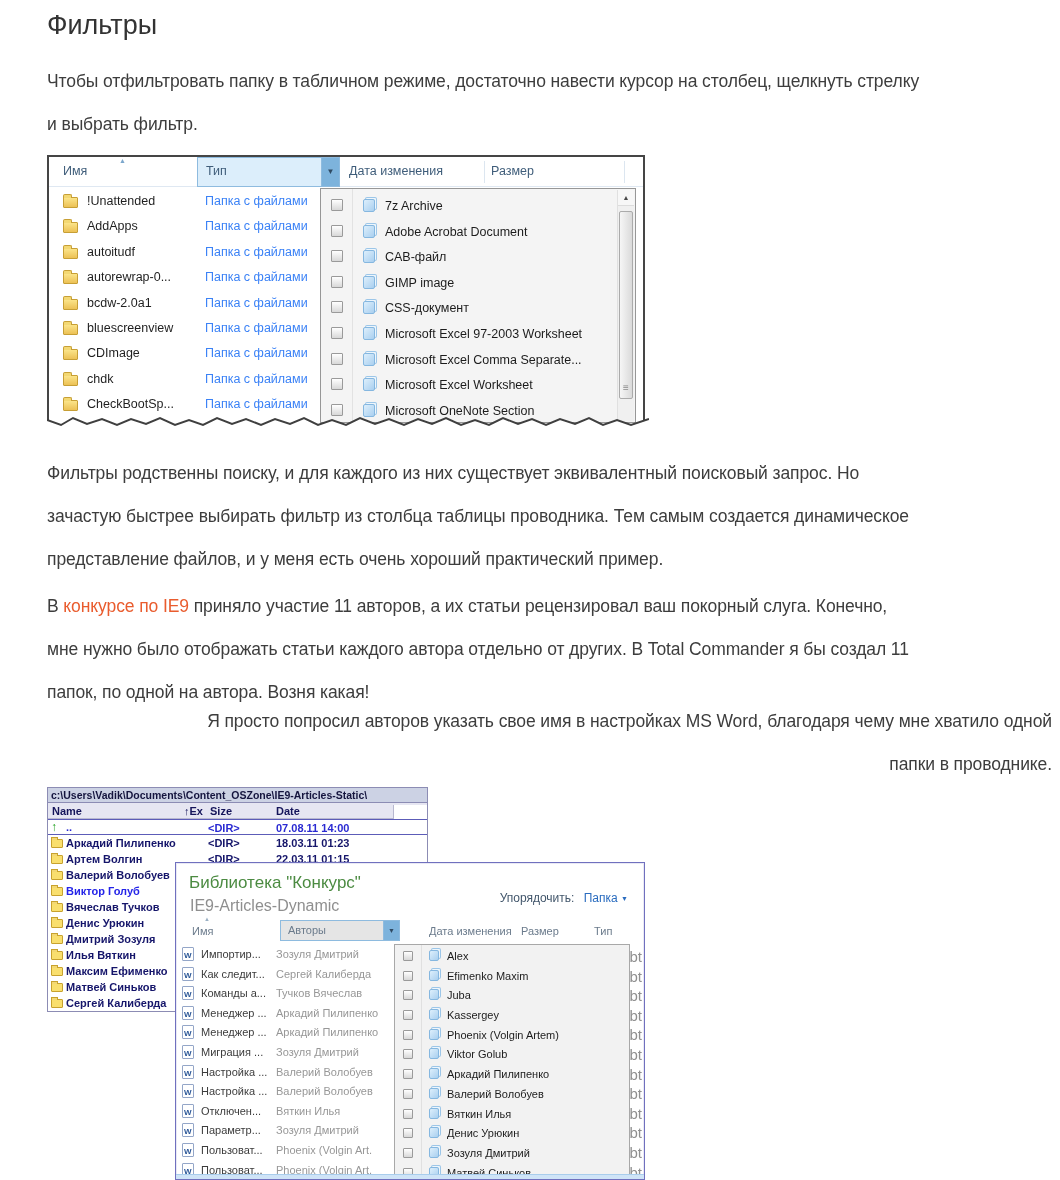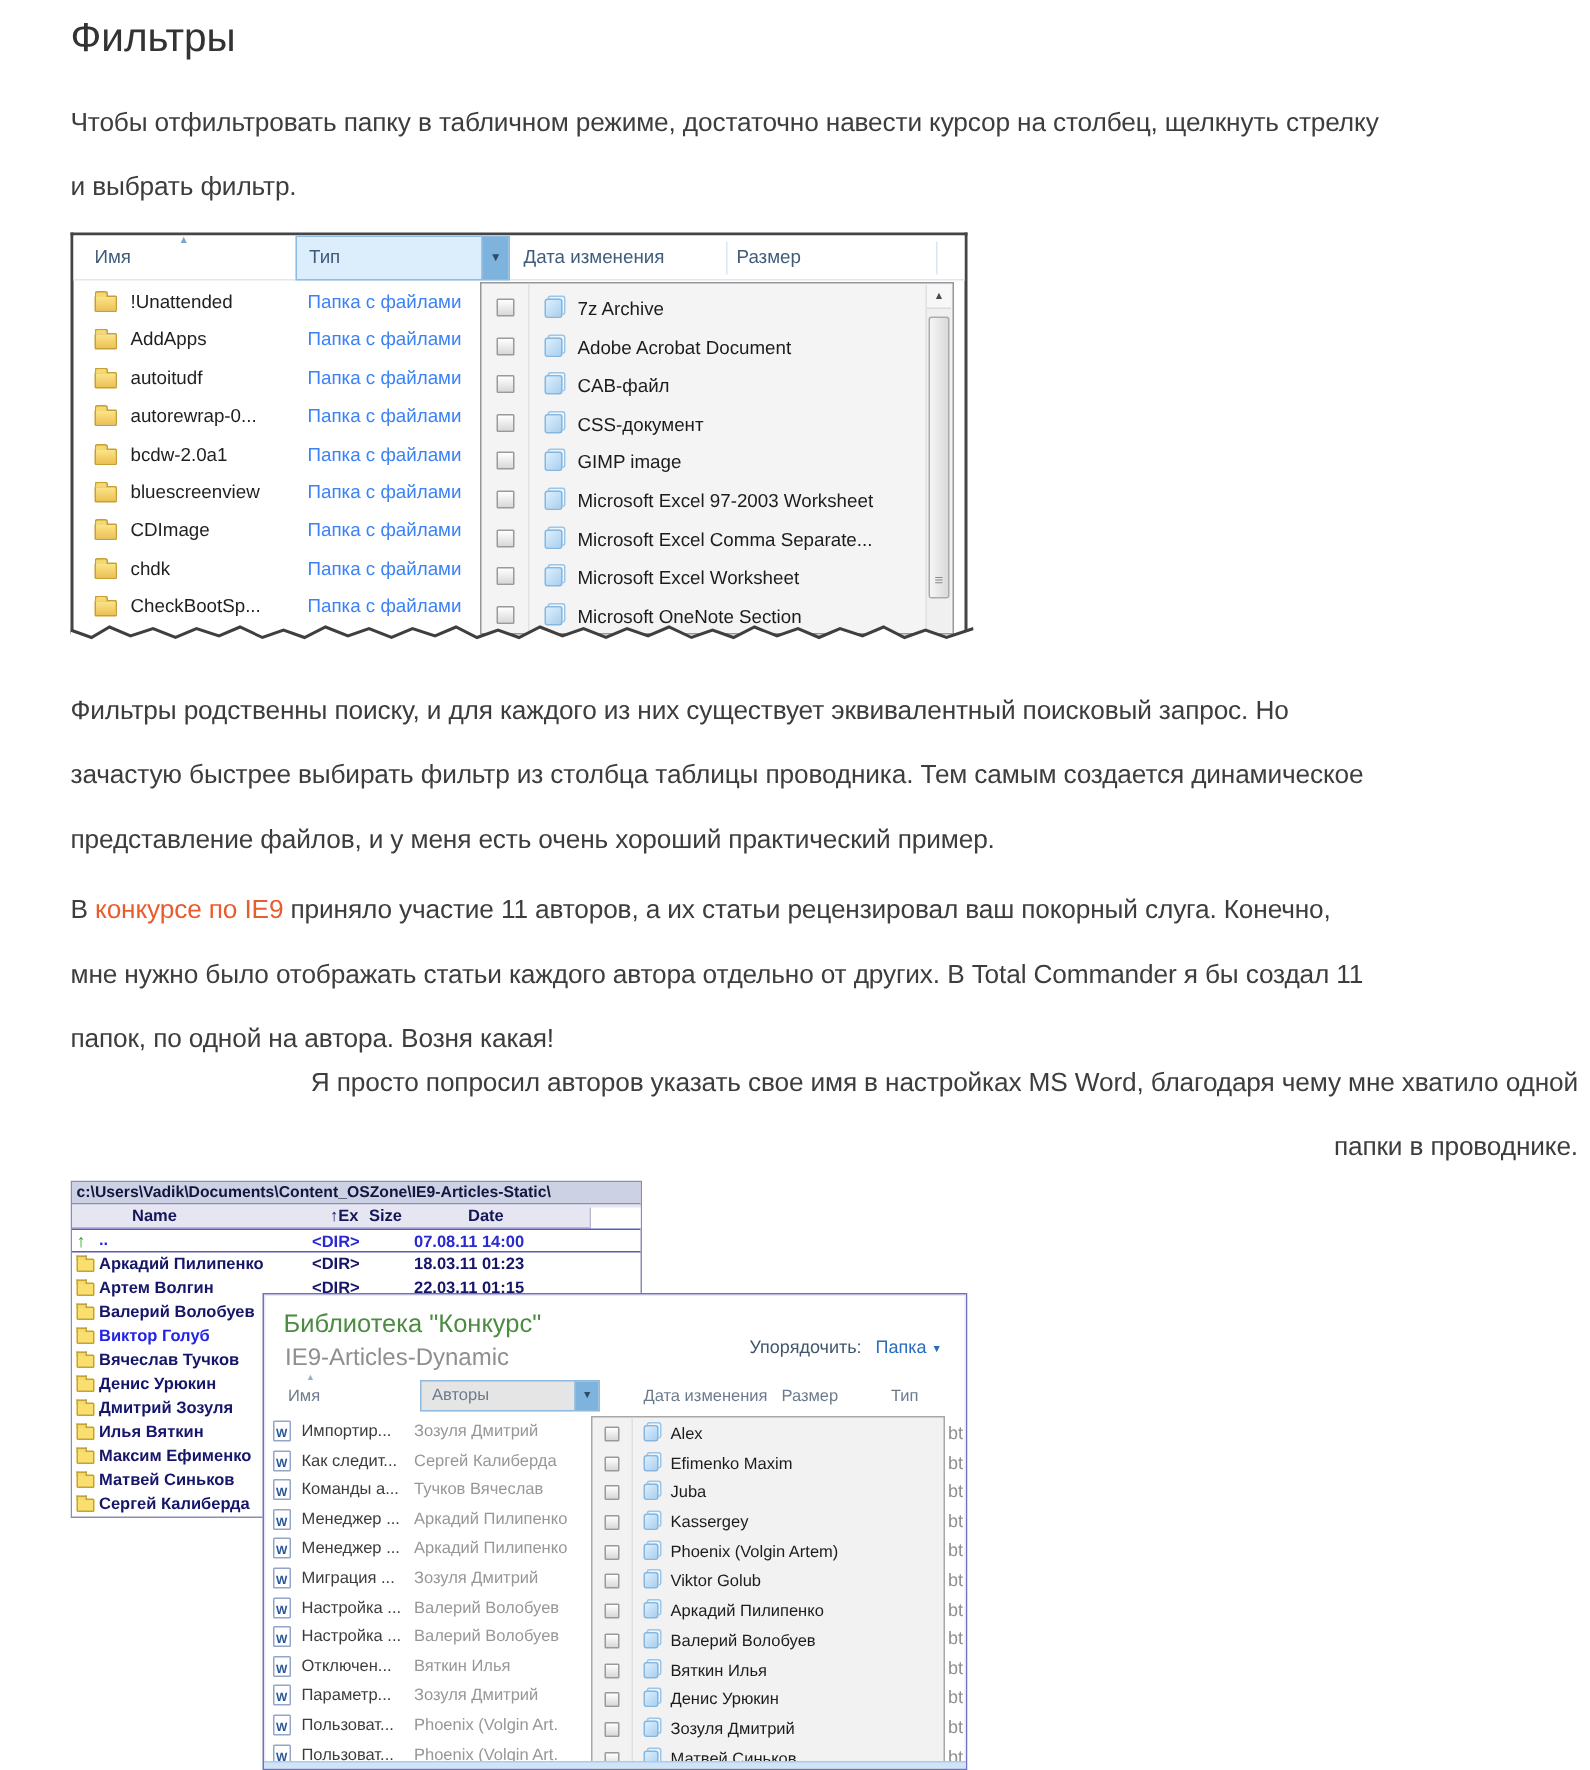--- a/index.html
+++ b/index.html
@@ -62,21 +62,21 @@
   .torn { position:absolute; left:-2px; bottom:-8px; z-index:6; }
 
   
   .shot2 { position:absolute; left:47px; top:787px; width:598px; height:393px; overflow:hidden; }
   .tc { position:absolute; left:0; top:0; width:381px; height:225px; background:#fff;
         border:1px solid #8c8cb4; font-weight:700; }
   .tc-path { height:15px; background:#ccd2e4; color:#14143e; font-size:10.5px; line-height:15px;
              padding-left:3px; white-space:nowrap; overflow:hidden; border-bottom:1px solid #8c8cb4; }
   .tc-head { position:relative; height:16px; background:#e6e6f2; border-bottom:1px solid #b8b8d0;
              font-size:11px; color:#15155a; }
-  .tc-head span { position:absolute; top:2px;margin-left:36px; }
+  .tc-head span { position:absolute; top:2px; }
   .tc-h-name { left:4px; } .tc-h-ext { left:136px; } .tc-h-size { left:162px; } .tc-h-date { left:228px; }
   .tc-h-btn { position:absolute; right:0; top:0; width:34px; height:15px; background:#fff;
               border-left:1px solid #b8b8d0; }
   .tc-row { position:relative; height:16px; font-size:11px; color:#15156a; }
   .tc-ico { position:absolute; left:3px; top:4px; width:12px; height:9px; background:#f9df6e;
             border:1px solid #c8a22e; border-radius:1px; }
   .tc-ico::before { content:""; position:absolute; left:-1px; top:-3px; width:5px; height:2px;
             background:#f3d873; border:1px solid #c8a22e; border-bottom:none; }
   .tc-name { position:absolute; left:18px; top:2px; white-space:nowrap; }
   .tc-size { position:absolute; left:160px; top:2px; }
@@ -108,21 +108,21 @@
   .ex2-c-type { position:absolute; left:418px; top:5px; }
   .ex2-rows { position:absolute; left:0; right:0; top:82px; bottom:0; overflow:hidden; }
   .ex2-row { position:relative; height:19.6px; font-size:11px; }
   .word-ico { position:absolute; left:6px; top:2px; width:12px; height:14px; background:#fff;
               border:1px solid #94a6c8; border-radius:1px; }
   .word-ico::before { content:"W"; position:absolute; left:1px; top:3px; font-size:8px;
               font-weight:700; color:#2b5797; }
   .ex2-fname { position:absolute; left:25px; top:3px; color:#3c3c3c; white-space:nowrap; }
   .ex2-author { position:absolute; left:100px; top:3px; color:#979797; width:116px;
                 white-space:nowrap; overflow:hidden; }
-  .typ-frag { position:absolute; right:2px; top:3px; color:#8f8f8f; font-size:12px; }
+  .typ-frag { position:absolute; right:2px; top:3px; color:#8f8f8f; font-size:15px; }
   .ex2-dd { position:absolute; left:218px; top:81px; width:236px; bottom:0; background:#f2f2f2;
             border:1px solid #a8a8a8; z-index:3; padding-top:2px; }
   .ex2-dd::after { content:""; position:absolute; left:26px; top:0; bottom:0; width:1px; background:#e0e0e0; }
   .ex2-dd-item { height:19.7px; }
   .ex2-dd-item .chk { left:8px; top:4px; width:10px; height:10px; }
   .ex2-dd-item .pages-ico { left:34px; top:3px; width:10px; height:11px; }
   .ex2-dd-item .dd-label { left:52px; top:3px; font-size:11px; }
   .ex2-strip { position:absolute; left:0; right:0; bottom:0; height:5px; background:#cfe4f7;
                border-top:1px solid #a9cdec; z-index:5; }
 </style>
@@ -222,27 +222,27 @@
 
           <div class="dd-item">
             <span class="chk"></span>
             <span class="pages-ico"></span>
             <span class="dd-label">CAB-файл</span>
           </div>
 
           <div class="dd-item">
             <span class="chk"></span>
             <span class="pages-ico"></span>
+            <span class="dd-label">GIMP image</span>
+          </div>
+
+          <div class="dd-item">
+            <span class="chk"></span>
+            <span class="pages-ico"></span>
             <span class="dd-label">CSS-документ</span>
-          </div>
-
-          <div class="dd-item">
-            <span class="chk"></span>
-            <span class="pages-ico"></span>
-            <span class="dd-label">GIMP image</span>
           </div>
 
           <div class="dd-item">
             <span class="chk"></span>
             <span class="pages-ico"></span>
             <span class="dd-label">Microsoft Excel 97-2003 Worksheet</span>
           </div>
 
           <div class="dd-item">
             <span class="chk"></span>

